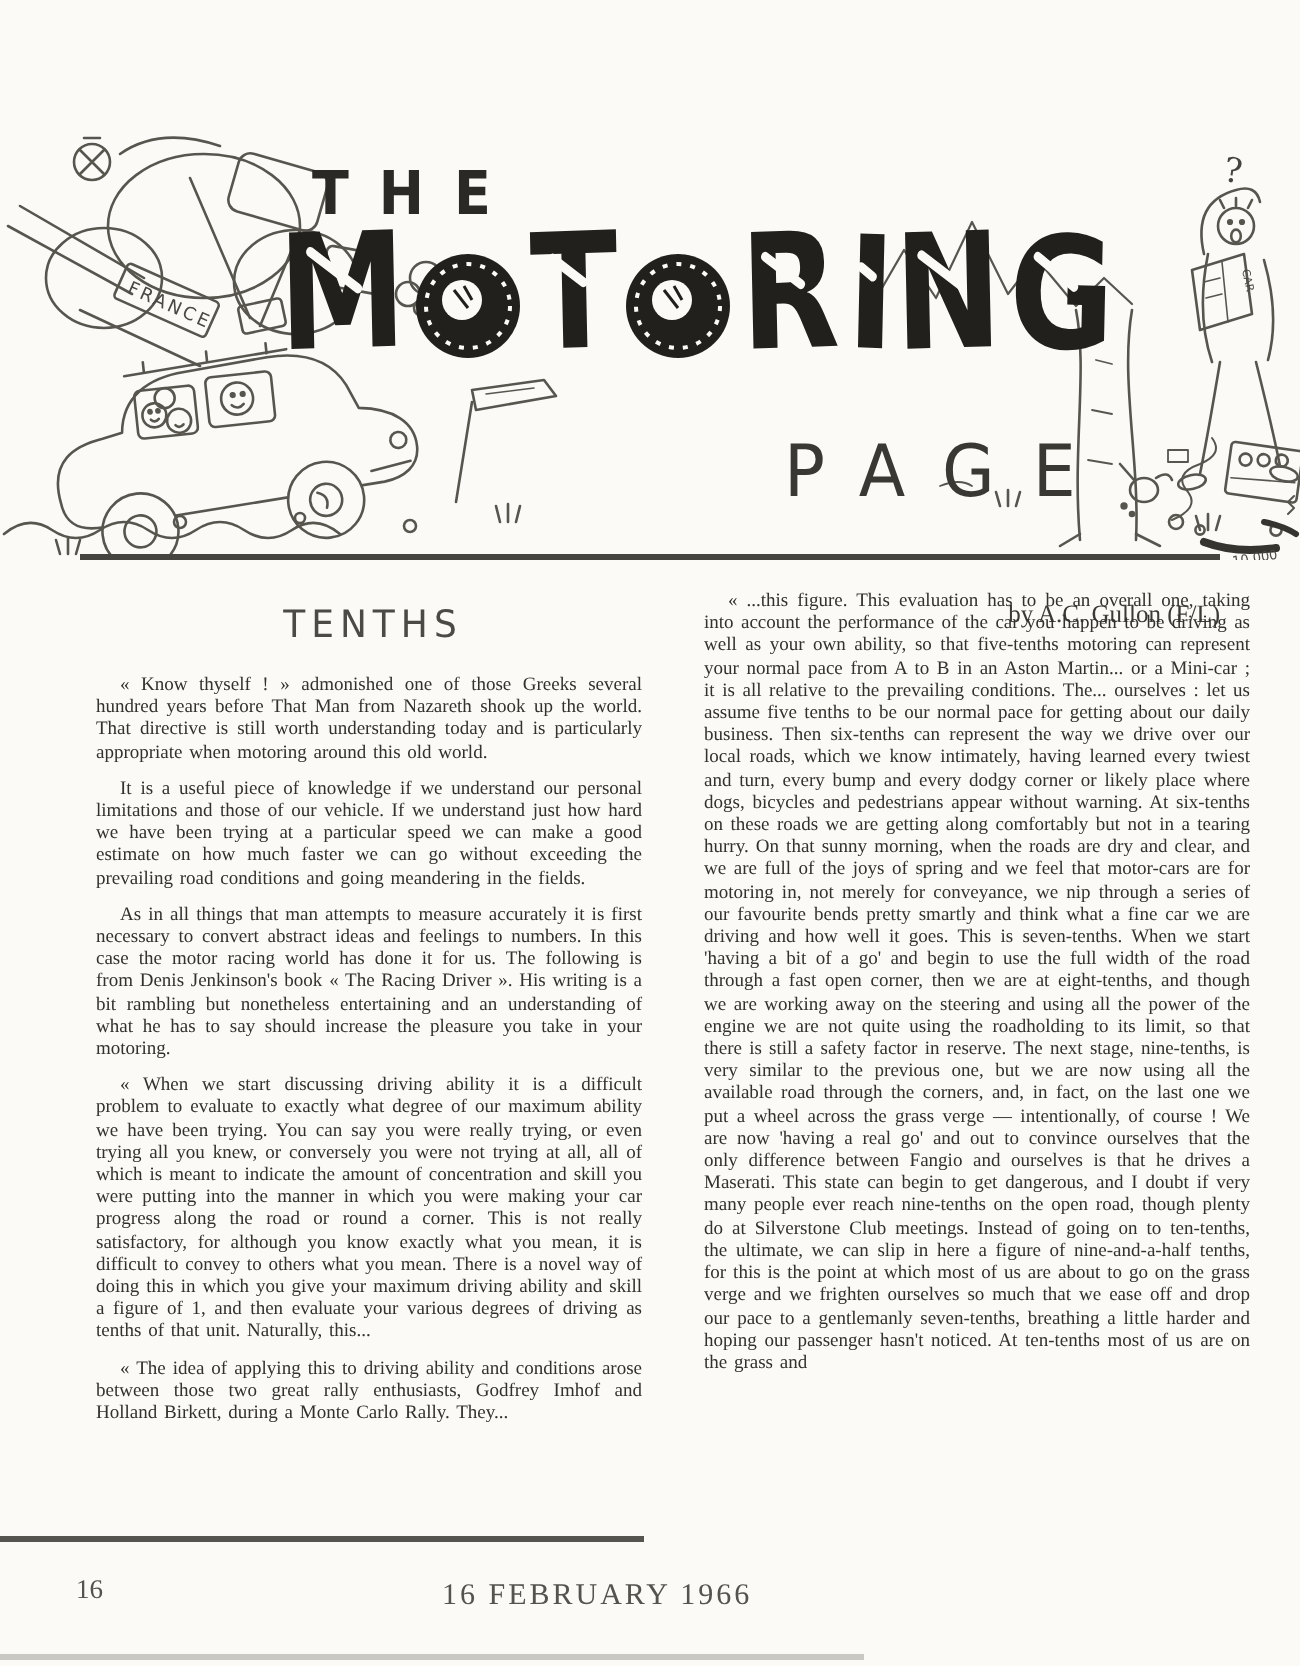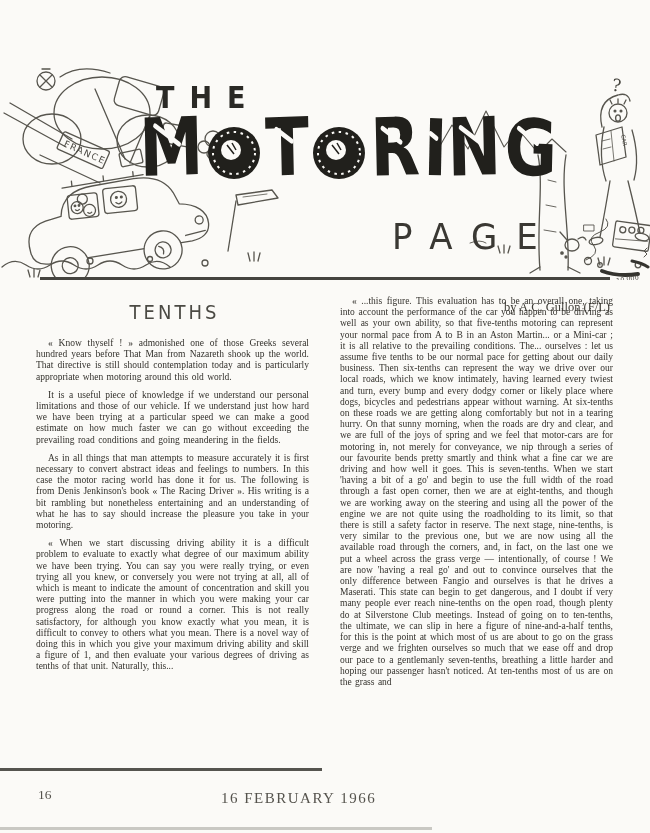--- a/index.html
+++ b/index.html
@@ -21,21 +21,21 @@
   .title-motoring .big-letter:nth-child(odd){transform:scaleY(1.25) rotate(-1.5deg);}
   .title-motoring .big-letter:nth-child(even){transform:scaleY(1.22) rotate(1.5deg);}
   .tire{display:inline-block;width:56px;height:58px;}
   .title-page{position:absolute;top:215px;left:392px;font-family:"DejaVu Sans",sans-serif;
               font-weight:400;font-size:34px;letter-spacing:19px;color:#3a3833;
               transform:scaleY(1.06);transform-origin:top left;white-space:nowrap;}
   .byline{position:absolute;top:256px;right:40px;font-size:12.5px;color:#3c3a34;margin-top:44px;}
   .header-rule{position:absolute;top:277px;left:40px;width:570px;height:3px;background:#45443f;}
 
   
-  .article{position:absolute;top:296px;left:36px;width:581px;display:flex;gap:27px;}
+  .article{position:absolute;top:296px;left:48px;width:581px;display:flex;gap:27px;}
   .col{width:283px;}
   .article-heading{margin:6px 0 15px 0;text-align:center;font-family:"DejaVu Sans",sans-serif;
                    font-weight:400;font-size:18px;letter-spacing:3px;color:#4b4a44;
                    transform:scaleY(1.05);}
   .col p{margin:0 4px 7px 0;font-size:9.5px;line-height:11.2px;text-align:justify;
          text-indent:12px;color:#33312c;word-spacing:1px;}
 
   
   .footer-rule{position:absolute;top:768px;left:0;width:322px;height:3px;background:#55544f;}
   .page-number{position:absolute;top:787px;left:38px;font-size:13.5px;color:#55534d;text-align:center;}
@@ -200,24 +200,25 @@
       <span class="big-letter">N</span>
       <span class="big-letter">G</span>
     </div>
   <div class="title-page">PAGE</div>
   <div class="byline">by A.C. Gullon (F/L)</div>
   <div class="header-rule"></div>
 
   <div class="article">
     <div class="col">
       <h2 class="article-heading">TENTHS</h2>
-      <p>« Know thyself ! » admonished one of those Greeks several hundred years before That Man from Nazareth shook up the world. That directive is still should contemplation today and is particularly appropriate when motoring around this old world.</p>
+      <p>« Know thyself ! » admonished one of those Greeks several hundred years before That Man from Nazareth shook up the world. That directive is still worth understanding today and is particularly appropriate when motoring around this old world.</p>
       <p>It is a useful piece of knowledge if we understand our personal limitations and those of our vehicle. If we understand just how hard we have been trying at a particular speed we can make a good estimate on how much faster we can go without exceeding the prevailing road conditions and going meandering in the fields.</p>
       <p>As in all things that man attempts to measure accurately it is first necessary to convert abstract ideas and feelings to numbers. In this case the motor racing world has done it for us. The following is from Denis Jenkinson's book « The Racing Driver ». His writing is a bit rambling but nonetheless entertaining and an understanding of what he has to say should increase the pleasure you take in your motoring.</p>
       <p>« When we start discussing driving ability it is a difficult problem to evaluate to exactly what degree of our maximum ability we have been trying. You can say you were really trying, or even trying all you knew, or conversely you were not trying at all, all of which is meant to indicate the amount of concentration and skill you were putting into the manner in which you were making your car progress along the road or round a corner. This is not really satisfactory, for although you know exactly what you mean, it is difficult to convey to others what you mean. There is a novel way of doing this in which you give your maximum driving ability and skill a figure of 1, and then evaluate your various degrees of driving as tenths of that unit. Naturally, this...</p>
+      <p>« The idea of applying this to driving ability and conditions arose between those two great rally enthusiasts, Godfrey Imhof and Holland Birkett, during a Monte Carlo Rally. They...</p>
     </div>
     <div class="col">
       <p>« ...this figure. This evaluation has to be an overall one, taking into account the performance of the car you happen to be driving as well as your own ability, so that five-tenths motoring can represent your normal pace from A to B in an Aston Martin... or a Mini-car ; it is all relative to the prevailing conditions. The... ourselves : let us assume five tenths to be our normal pace for getting about our daily business. Then six-tenths can represent the way we drive over our local roads, which we know intimately, having learned every twiest and turn, every bump and every dodgy corner or likely place where dogs, bicycles and pedestrians appear without warning. At six-tenths on these roads we are getting along comfortably but not in a tearing hurry. On that sunny morning, when the roads are dry and clear, and we are full of the joys of spring and we feel that motor-cars are for motoring in, not merely for conveyance, we nip through a series of our favourite bends pretty smartly and think what a fine car we are driving and how well it goes. This is seven-tenths. When we start 'having a bit of a go' and begin to use the full width of the road through a fast open corner, then we are at eight-tenths, and though we are working away on the steering and using all the power of the engine we are not quite using the roadholding to its limit, so that there is still a safety factor in reserve. The next stage, nine-tenths, is very similar to the previous one, but we are now using all the available road through the corners, and, in fact, on the last one we put a wheel across the grass verge — intentionally, of course ! We are now 'having a real go' and out to convince ourselves that the only difference between Fangio and ourselves is that he drives a Maserati. This state can begin to get dangerous, and I doubt if very many people ever reach nine-tenths on the open road, though plenty do at Silverstone Club meetings. Instead of going on to ten-tenths, the ultimate, we can slip in here a figure of nine-and-a-half tenths, for this is the point at which most of us are about to go on the grass verge and we frighten ourselves so much that we ease off and drop our pace to a gentlemanly seven-tenths, breathing a little harder and hoping our passenger hasn't noticed. At ten-tenths most of us are on the grass and</p>
     </div>
   </div>
 
   <div class="footer-rule"></div>
   <div class="page-number">16</div>
   <div class="footer-date">16 FEBRUARY 1966</div>
   <div class="scan-line"></div>

